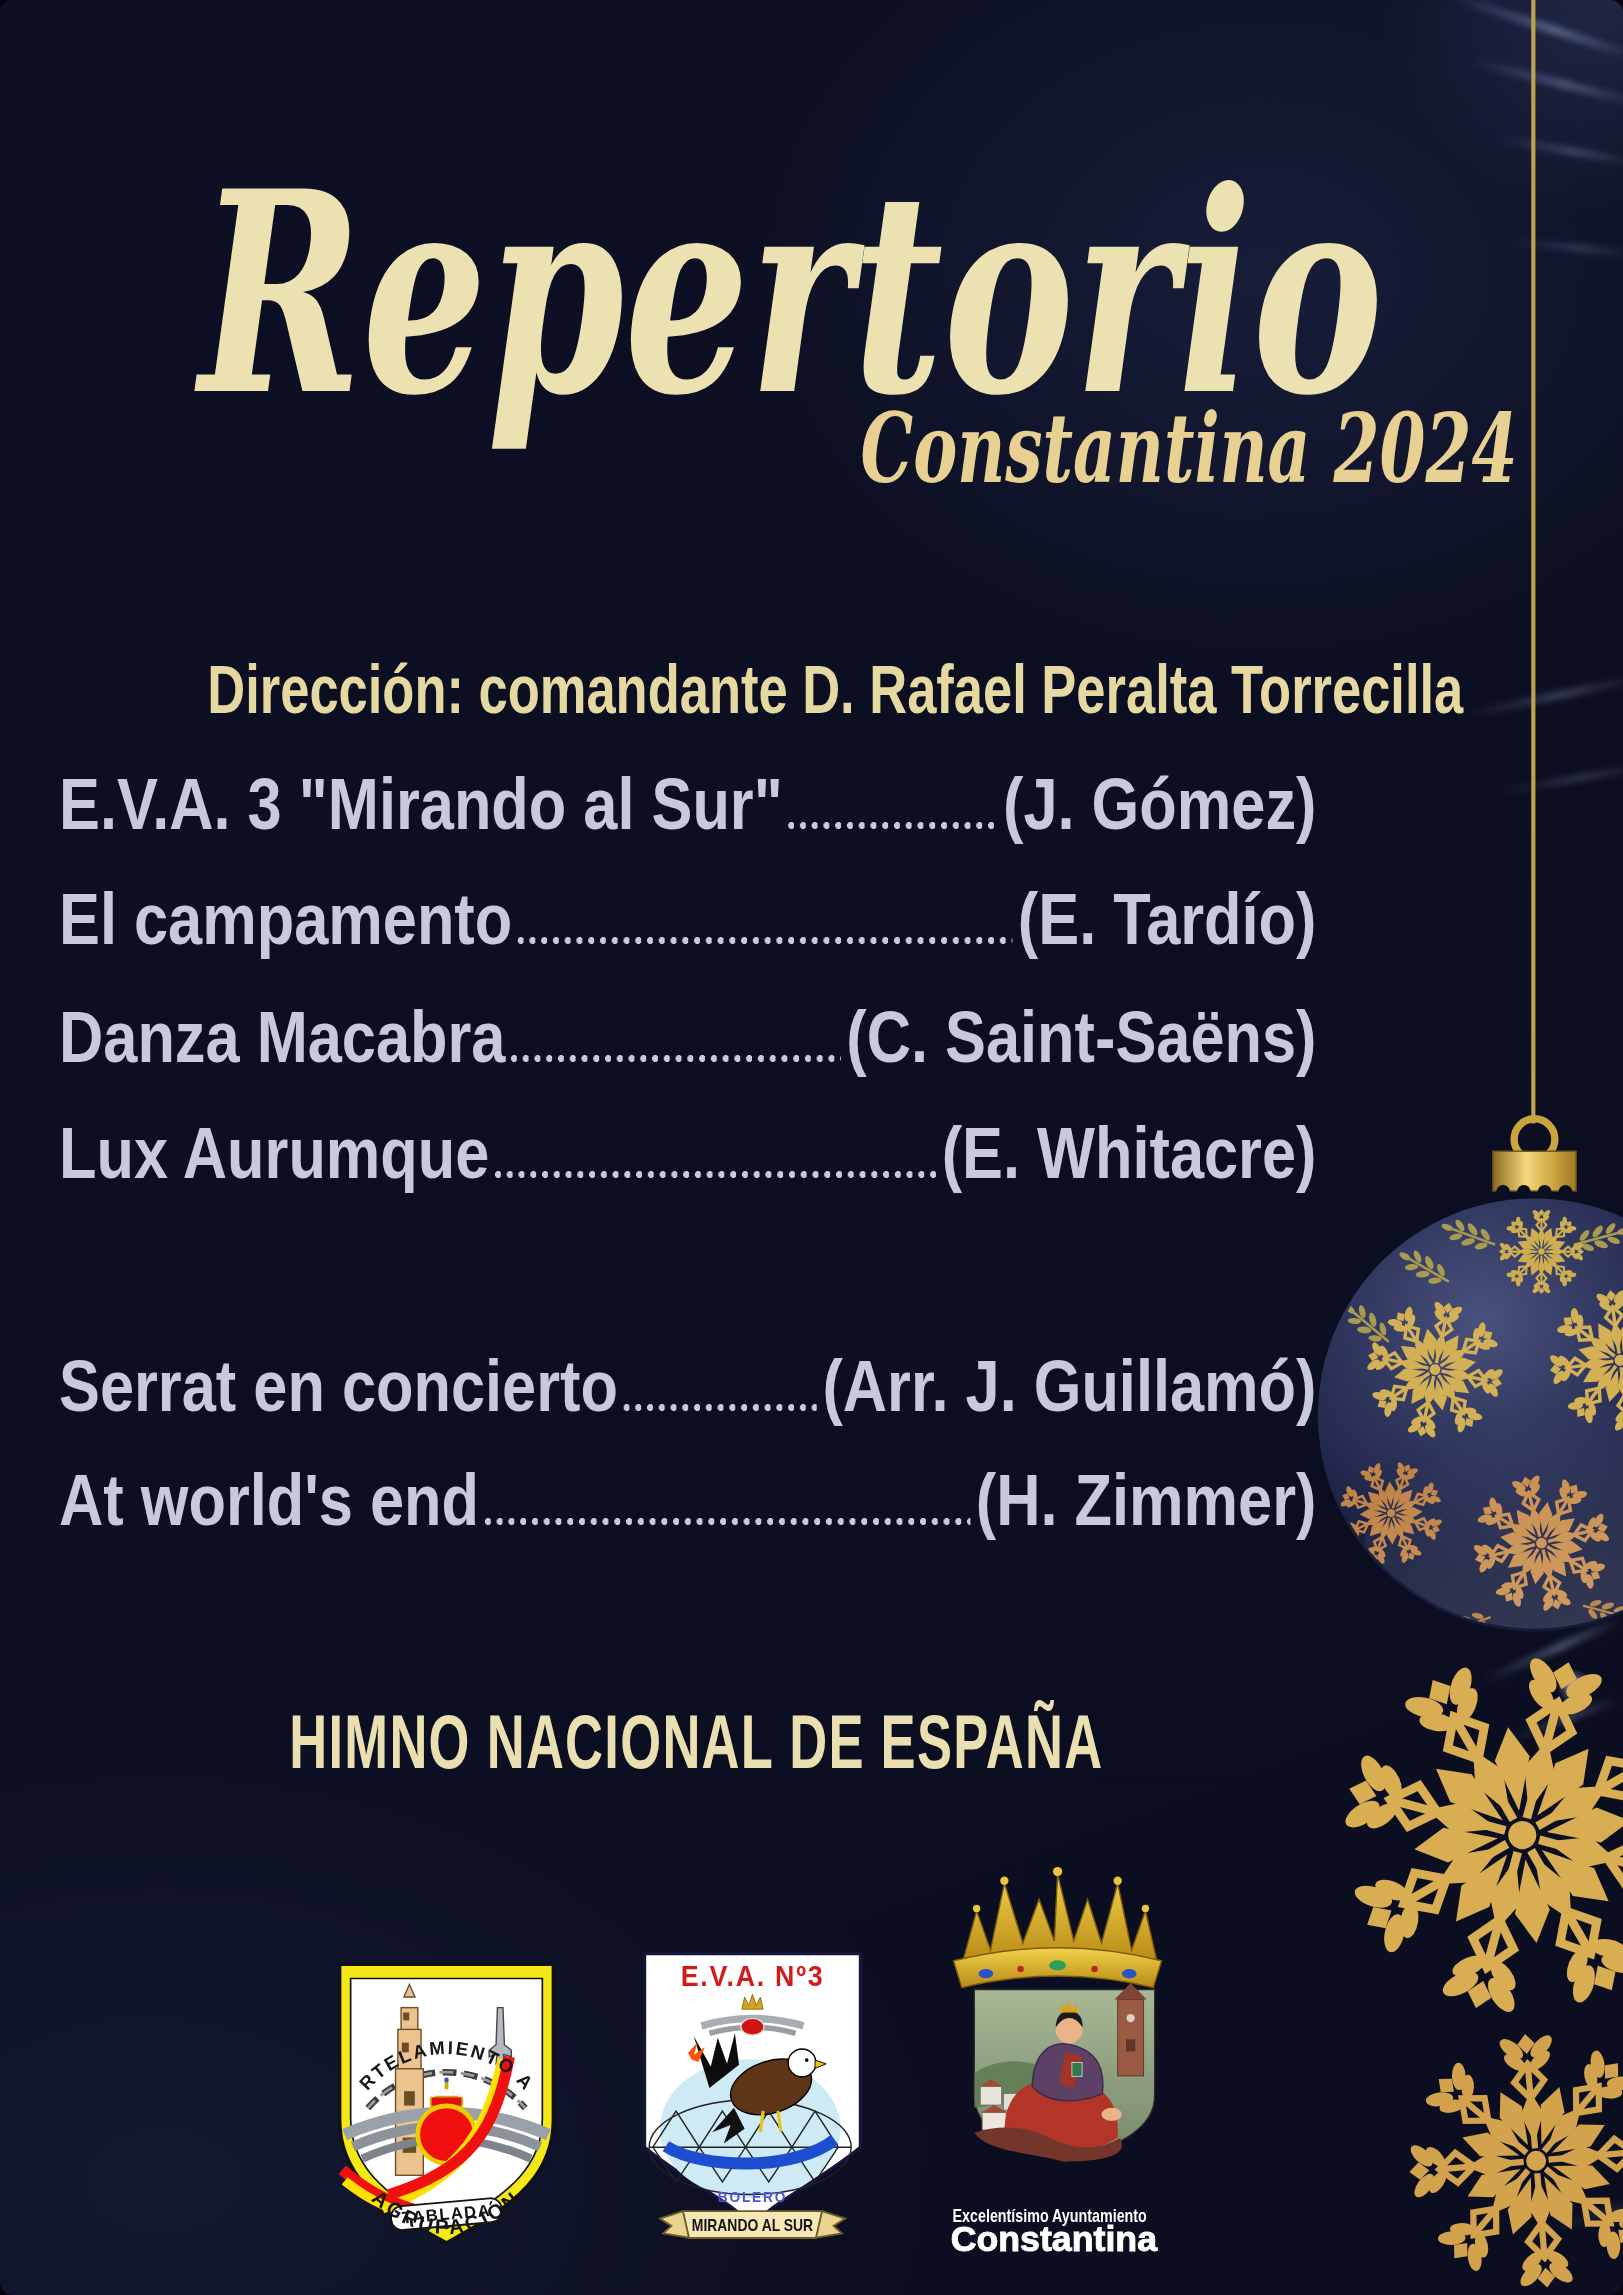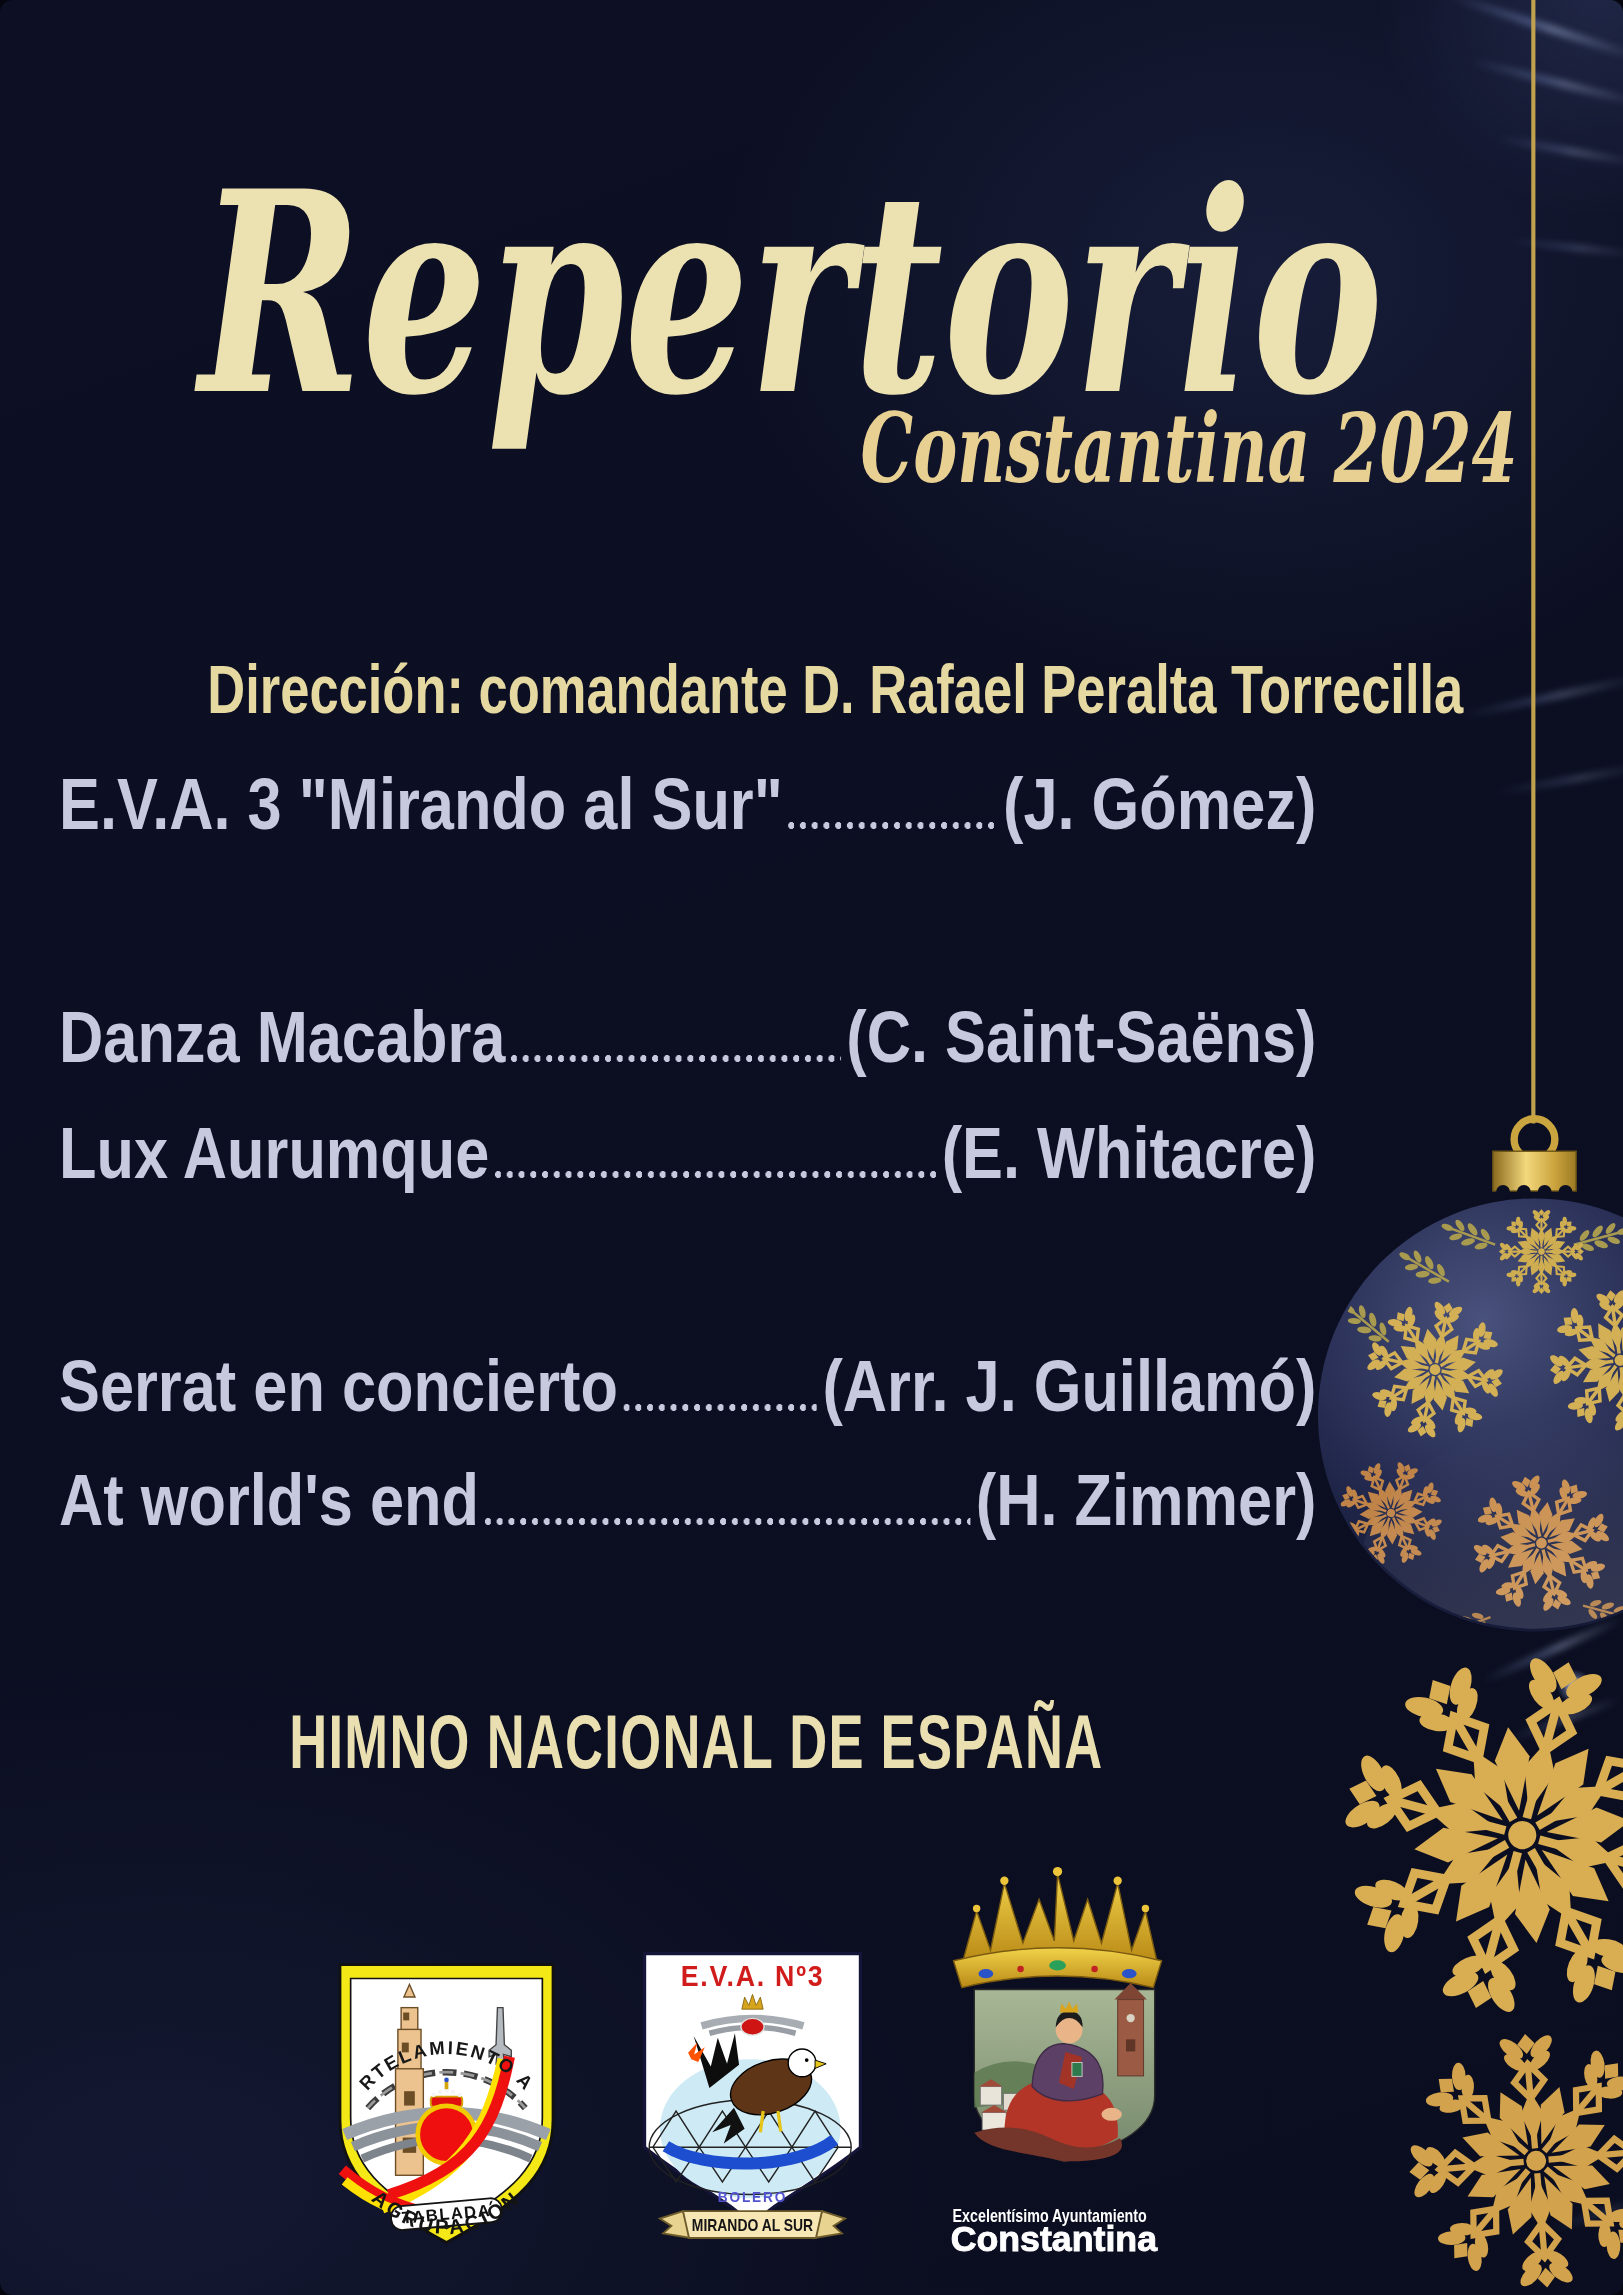--- a/index.html
+++ b/index.html
@@ -61,20 +61,27 @@
     <text class="t-direction" x="448" y="1542" font-size="150" textLength="2715" lengthAdjust="spacingAndGlyphs">Dirección: comandante D. Rafael Peralta Torrecilla</text>
     <text class="t-anthem" x="625" y="3822" font-size="165" textLength="1760" lengthAdjust="spacingAndGlyphs">HIMNO NACIONAL DE ESPAÑA</text>
   </svg>
 
   <div class="list">
     <div class="row r1">
         <div class="row-inner">
       <span class="song">E.V.A. 3 "Mirando al Sur"</span>
       <span class="dots"></span>
       <span class="composer">(J. Gómez)</span>
+    </div>
+      </div>
+    <div class="row r2">
+        <div class="row-inner">
+      <span class="song">El campamento</span>
+      <span class="dots"></span>
+      <span class="composer">(E. Tardío)</span>
     </div>
       </div>
     <div class="row r3">
         <div class="row-inner">
       <span class="song">Danza Macabra</span>
       <span class="dots"></span>
       <span class="composer">(C. Saint-Saëns)</span>
     </div>
       </div>
     <div class="row r4">

